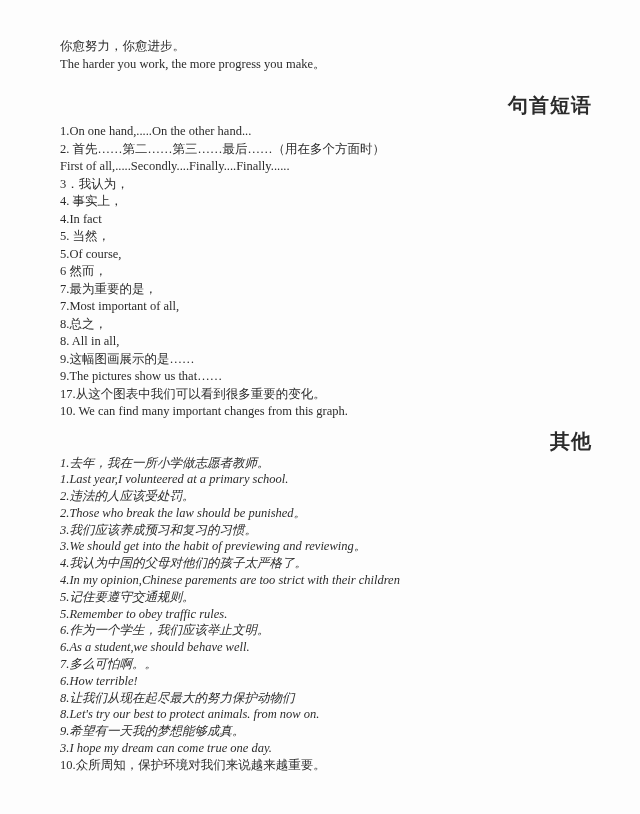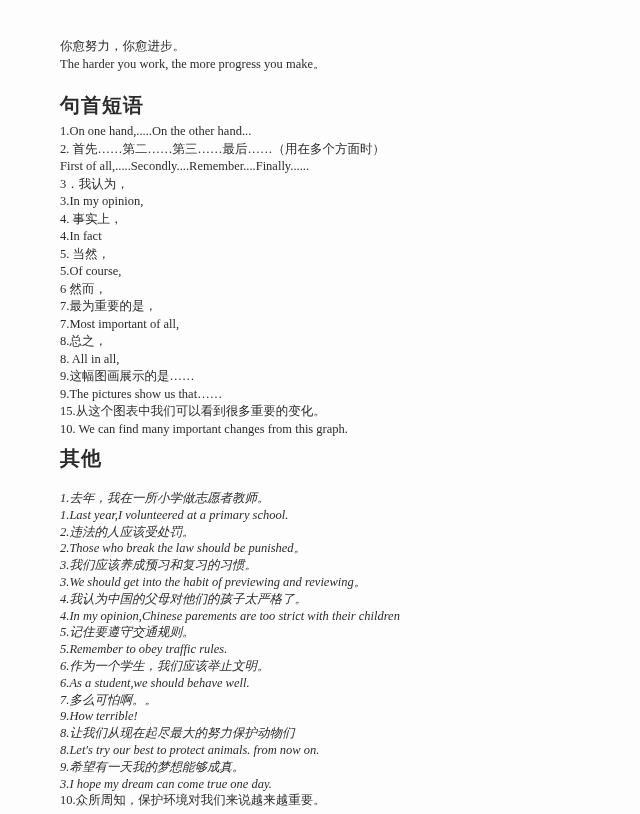--- a/index.html
+++ b/index.html
@@ -30,26 +30,26 @@
   }
   .sec2-lines .line {
     line-height: 16.8px;
     font-style: italic;
   }
   h2.heading {
     margin: 19px 0 4px 0;
     font-size: 20px;
     line-height: 27px;
     font-weight: bold;
-    text-align: left;
+    text-align: right;
     letter-spacing: 1px;
   }
   section.others h2.heading {
     margin-top: 7px;
-    margin-bottom: 18px;
+    margin-bottom: 0;
   }
   .clipped-line {
     margin: 0;
     font-size: 12.5px;
     line-height: 16.8px;
     white-space: nowrap;
   }
 </style>
 </head>
 <body style="background: rgb(253, 253, 253); color: rgb(43, 43, 43);">
@@ -59,56 +59,55 @@
   <div class="intro">
       <p class="line">你愈努力，你愈进步。</p>
       <p class="line">The harder you work, the more progress you make。</p>
     </div>
 
   <section class="opening-phrases">
     <h2 class="heading">句首短语</h2>
     <div class="sec1-lines">
         <p class="line">1.On one hand,.....On the other hand...</p>
         <p class="line">2. 首先……第二……第三……最后……（用在多个方面时）</p>
-        <p class="line">First of all,.....Secondly....Remember....Finally......</p>
+        <p class="line">First of all,.....Secondly....Finally....Finally......</p>
         <p class="line">3．我认为，</p>
-        <p class="line">3.In my opinion,</p>
         <p class="line">4. 事实上，</p>
         <p class="line">4.In fact</p>
         <p class="line">5. 当然，</p>
         <p class="line">5.Of course,</p>
         <p class="line">6 然而，</p>
         <p class="line">7.最为重要的是，</p>
         <p class="line">7.Most important of all,</p>
         <p class="line">8.总之，</p>
         <p class="line">8. All in all,</p>
         <p class="line">9.这幅图画展示的是……</p>
         <p class="line">9.The pictures show us that……</p>
-        <p class="line">15.从这个图表中我们可以看到很多重要的变化。</p>
+        <p class="line">17.从这个图表中我们可以看到很多重要的变化。</p>
         <p class="line">10. We can find many important changes from this graph.</p>
       </div>
   </section>
 
   <section class="others">
     <h2 class="heading">其他</h2>
     <div class="sec2-lines">
         <p class="line">1.去年，我在一所小学做志愿者教师。</p>
         <p class="line">1.Last year,I volunteered at a primary school.</p>
         <p class="line">2.违法的人应该受处罚。</p>
         <p class="line">2.Those who break the law should be punished。</p>
         <p class="line">3.我们应该养成预习和复习的习惯。</p>
         <p class="line">3.We should get into the habit of previewing and reviewing。</p>
         <p class="line">4.我认为中国的父母对他们的孩子太严格了。</p>
         <p class="line">4.In my opinion,Chinese parements are too strict with their children</p>
         <p class="line">5.记住要遵守交通规则。</p>
         <p class="line">5.Remember to obey traffic rules.</p>
         <p class="line">6.作为一个学生，我们应该举止文明。</p>
         <p class="line">6.As a student,we should behave well.</p>
         <p class="line">7.多么可怕啊。。</p>
-        <p class="line">9.How terrible!</p>
+        <p class="line">6.How terrible!</p>
         <p class="line">8.让我们从现在起尽最大的努力保护动物们</p>
         <p class="line">8.Let's try our best to protect animals. from now on.</p>
         <p class="line">9.希望有一天我的梦想能够成真。</p>
         <p class="line">3.I hope my dream can come true one day.</p>
       </div>
     <p class="clipped-line">10.众所周知，保护环境对我们来说越来越重要。</p>
   </section>
 
 </div>
 

